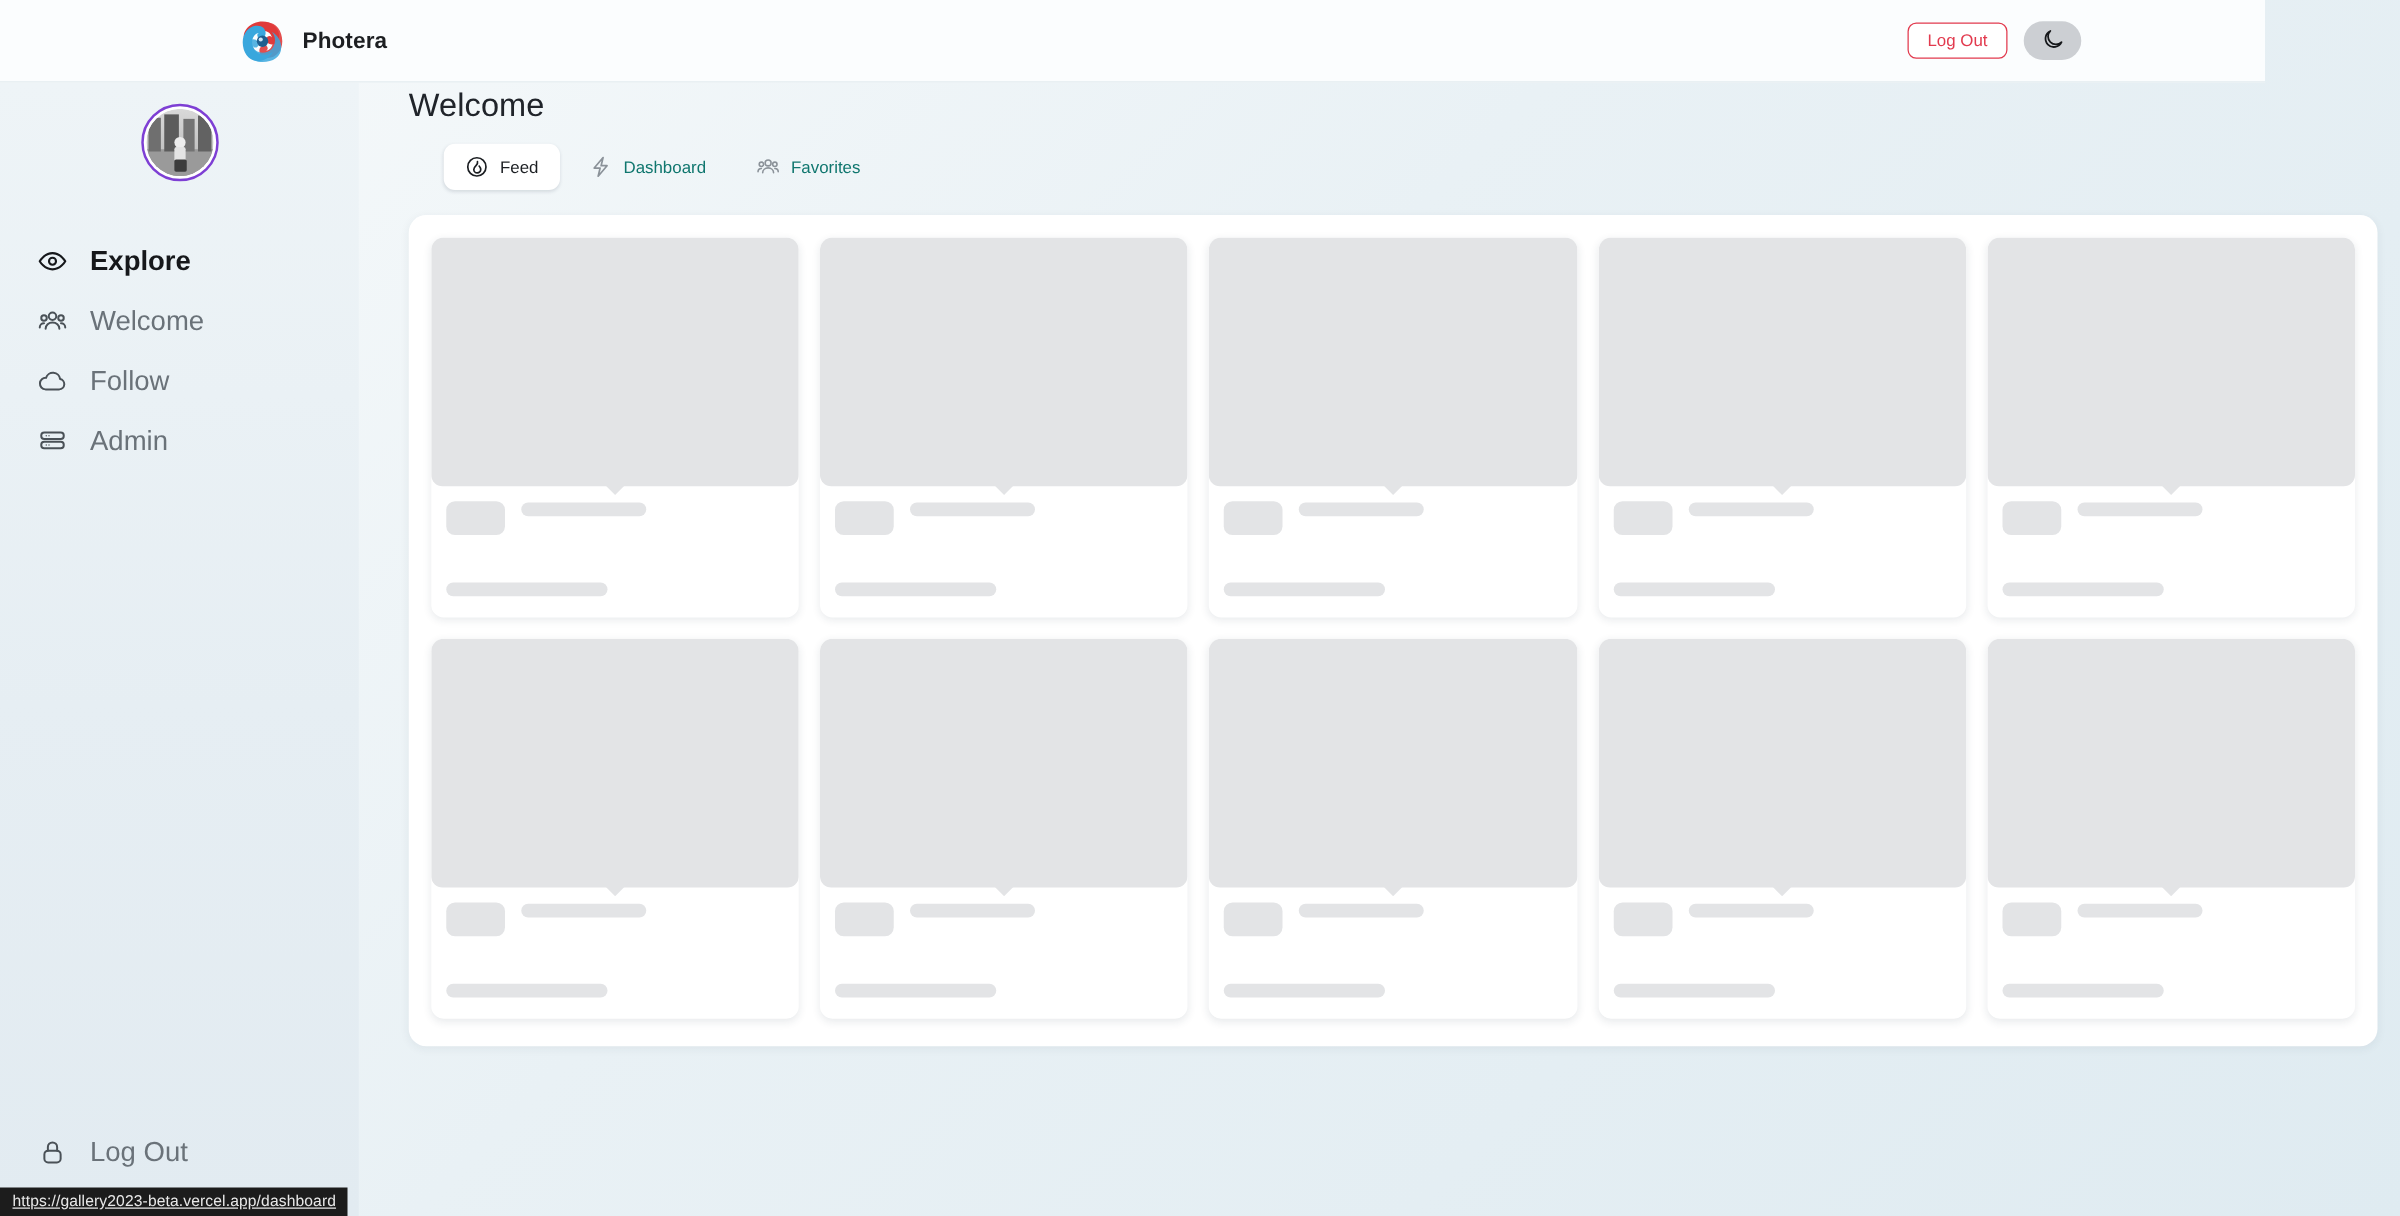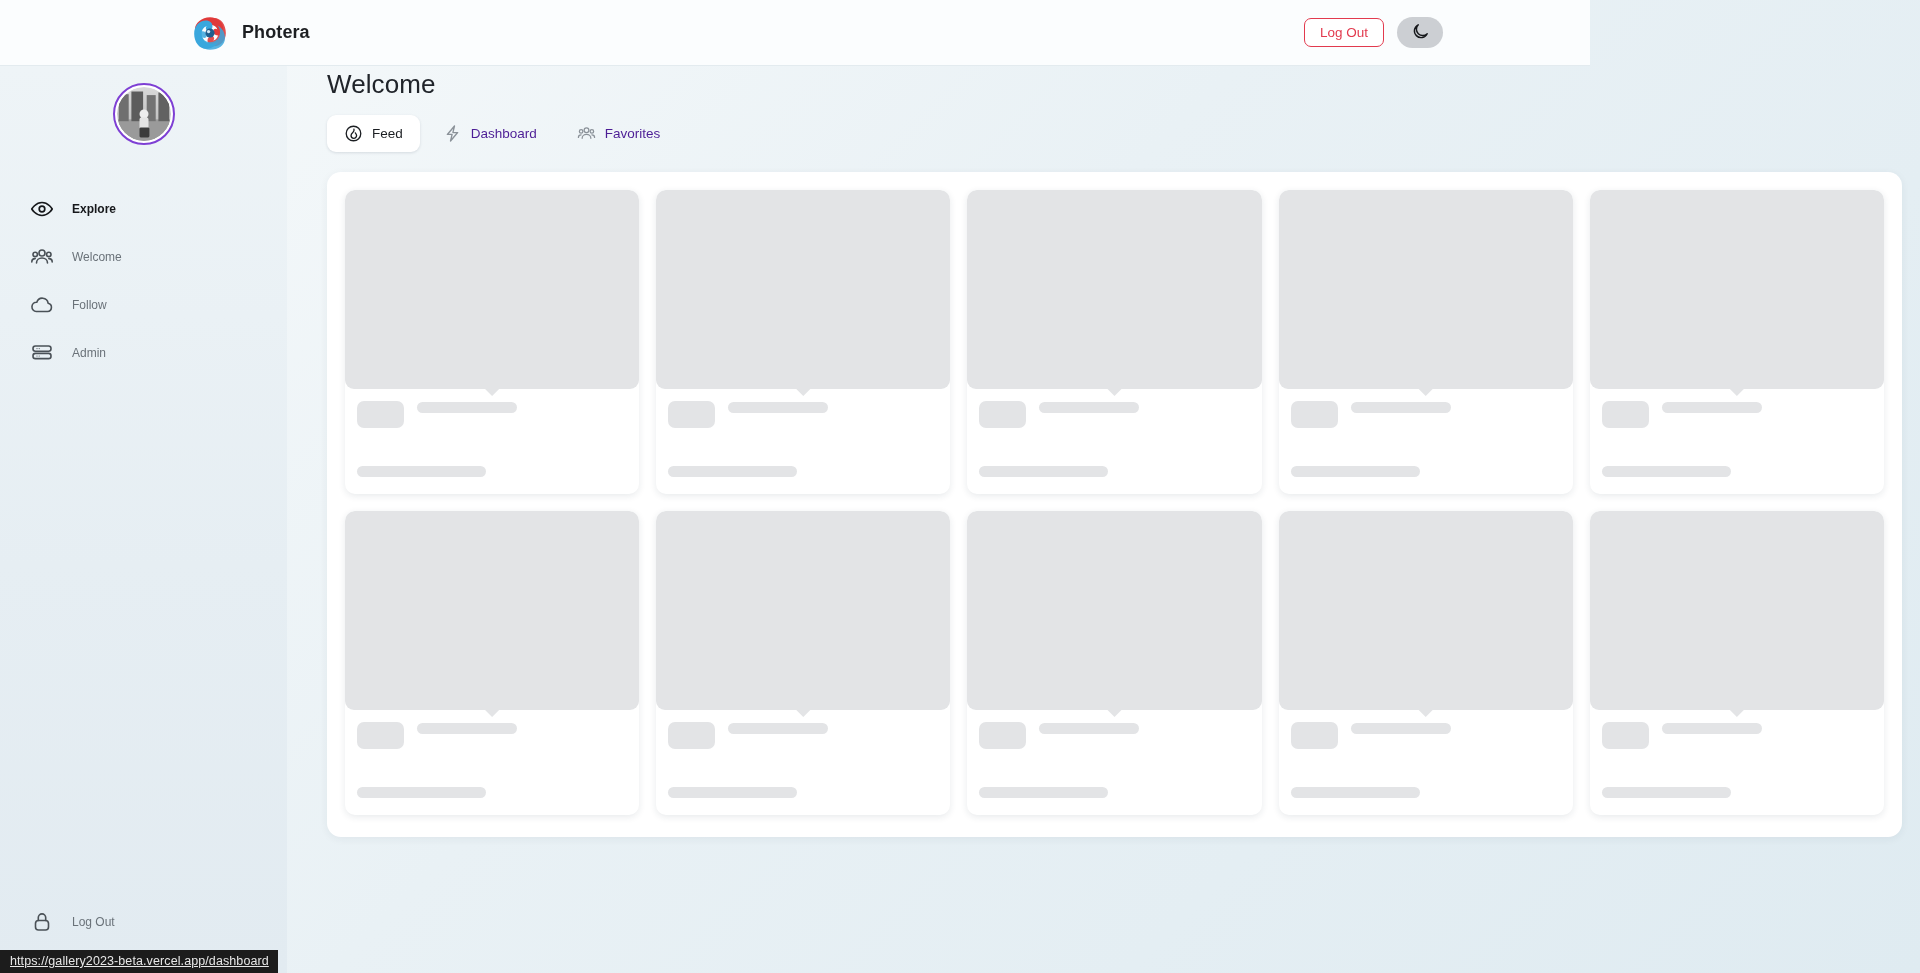--- a/index.html
+++ b/index.html
@@ -13,21 +13,21 @@
 
   body {
     background: linear-gradient(135deg, #f7fafb 0%, #e9f1f5 45%, #dfebf1 100%);
     position: relative;
   }
 
   
   .topbar {
     position: absolute;
     top: 0; left: 0;
-    width: 1590px;
+    width: 1812px;
     height: 66px;
     background: #fbfdfe;
     border-bottom: 1px solid #e3ebef;
     display: flex;
     align-items: center;
     z-index: 30;
   }
   .brand {
     display: flex;
     align-items: center;
@@ -99,21 +99,21 @@
     flex-direction: column;
   }
   .nav-item {
     display: flex;
     align-items: center;
     gap: 18px;
     height: 48px;
     padding-left: 30px;
     cursor: pointer;
     color: #6a7279;
-    font-size: 12px;
+    font-size: 22px;
   }
   .nav-item.active { color: #16181b; font-weight: 700; }
   .nav-icon { width: 24px; height: 24px; flex: 0 0 24px; display: block; }
   .sidebar-bottom {
     position: absolute;
     bottom: 27px; left: 0;
     width: 100%;
   }
 
   
@@ -124,29 +124,29 @@
     height: 907px;
     padding: 3px 18px 0 40px;
   }
   .page-title {
     font-size: 26px;
     font-weight: 400;
     color: #20242a;
     letter-spacing: 0.1px;
     margin-bottom: 15px;
   }
-  .tabs { display: flex; align-items: center; gap: 6px; margin-bottom: 20px; }
+  .tabs { display: flex; align-items: center; gap: 6px; margin-bottom: 20px; margin-left: 28px; }
   .tab {
     display: flex;
     align-items: center;
     gap: 9px;
     padding: 9px 17px;
     border-radius: 9px;
     font-size: 13.5px;
-    color: #4c1d95;
+    color: #0f766e;
     cursor: pointer;
     background: transparent;
     border: none;
     font-family: "Liberation Sans", sans-serif;
   }
   .tab.active {
     background: #ffffff;
     color: #1b1e22;
     box-shadow: 0 1px 3px rgba(25,40,60,0.13);
   }

